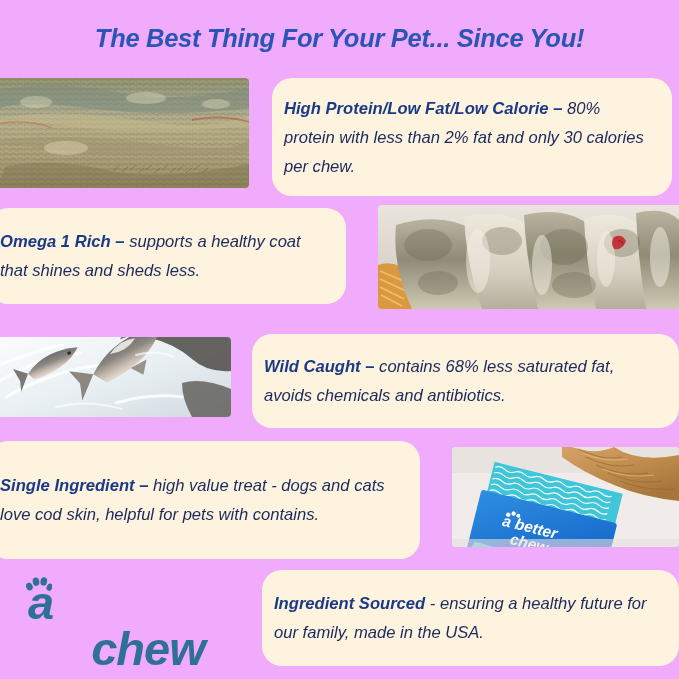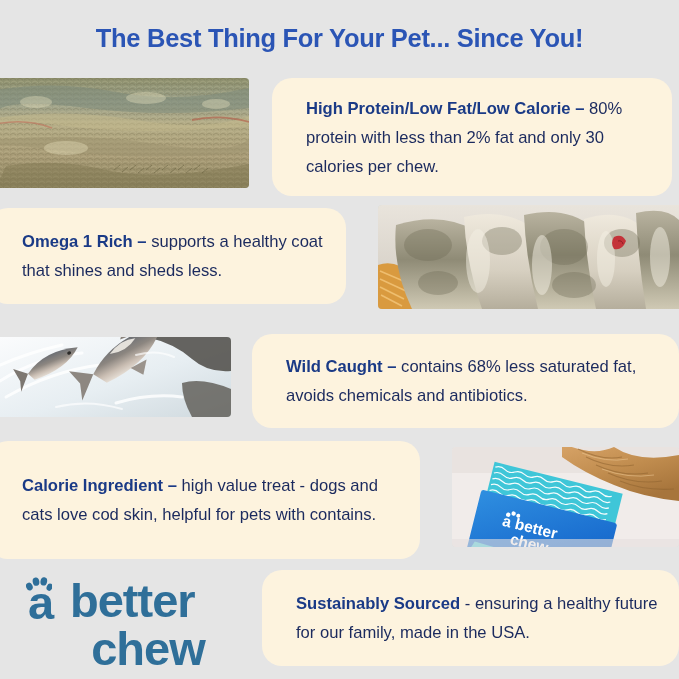--- a/index.html
+++ b/index.html
@@ -10,21 +10,22 @@
     width: 679px;
     height: 679px;
     background: #74b7dc;
     font-family: "Liberation Sans", sans-serif;
     overflow: hidden;
     position: relative;
   }
   .infographic {
     position: absolute;
     inset: 0;
-    background: #e5e5e5;
+    background: #f0abfc;
+    font-style: italic;
   }
 
   
   .headline {
     position: absolute;
     left: 0;
     top: 24px;
     width: 679px;
     text-align: center;
     font-size: 25.5px;
@@ -33,21 +34,21 @@
     letter-spacing: -0.3px;
     font-family: "Liberation Sans", sans-serif;
   }
 
   
   .card {
     position: absolute;
     background: #fdf3de;
     border-radius: 20px;
     box-sizing: border-box;
-    padding: 14px 20px 14px 34px;
+    padding: 14px 20px 14px 12px;
     display: flex;
     flex-direction: column;
     justify-content: center;
   }
   .card p {
     margin: 0;
     color: #1b2a5e;
     font-size: 16.6px;
     line-height: 29px;
     font-family: "Liberation Sans", sans-serif;
@@ -306,21 +307,21 @@
   </div>
 
   <div class="card" id="card-wild">
     <p>
       <span class="lead">Wild Caught –</span><span> contains 68% less saturated fat, avoids chemicals and antibiotics.</span>
     </p>
   </div>
 
   <div class="card" id="card-single">
     <p>
-      <span class="lead">Calorie Ingredient –</span><span> high value treat - dogs and cats love cod skin, helpful for pets with contains.</span>
+      <span class="lead">Single Ingredient –</span><span> high value treat - dogs and cats love cod skin, helpful for pets with contains.</span>
     </p>
   </div>
 
   <div class="photo" id="photo-pack">
     <svg viewBox="0 0 227 100" preserveAspectRatio="none">
       <defs>
         <linearGradient id="gPouch" x1="0" y1="0" x2="1" y2="1">
           <stop offset="0%" stop-color="#2f8fe0"></stop>
           <stop offset="55%" stop-color="#1b6fd0"></stop>
           <stop offset="100%" stop-color="#1559b0"></stop>
@@ -380,24 +381,23 @@
     <div class="logo-row1">
       <div class="logo-a-wrap">
         <svg class="logo-paw" viewBox="0 0 26 17">
           <ellipse cx="3.4" cy="9.6" rx="3.2" ry="4" transform="rotate(-24 3.4 9.6)" fill="#2f6f99"></ellipse>
           <ellipse cx="10" cy="4.6" rx="3.3" ry="4.2" transform="rotate(-10 10 4.6)" fill="#2f6f99"></ellipse>
           <ellipse cx="17.8" cy="4.4" rx="3.3" ry="4.2" transform="rotate(10 17.8 4.4)" fill="#2f6f99"></ellipse>
           <ellipse cx="23.6" cy="10.2" rx="2.9" ry="3.7" transform="rotate(26 23.6 10.2)" fill="#2f6f99"></ellipse>
         </svg>
         <span class="logo-a">a</span>
       </div>
-      <span class="logo-better">better</span>
     </div>
     <div class="logo-chew">chew</div>
   </div>
 
   <div class="card" id="card-sustain">
     <p>
-      <span class="lead">Sustainably Sourced</span><span> - ensuring a healthy future for our family, made in the USA.</span>
+      <span class="lead">Ingredient Sourced</span><span> - ensuring a healthy future for our family, made in the USA.</span>
     </p>
   </div>
 
 </div>
 
 </body></html>

